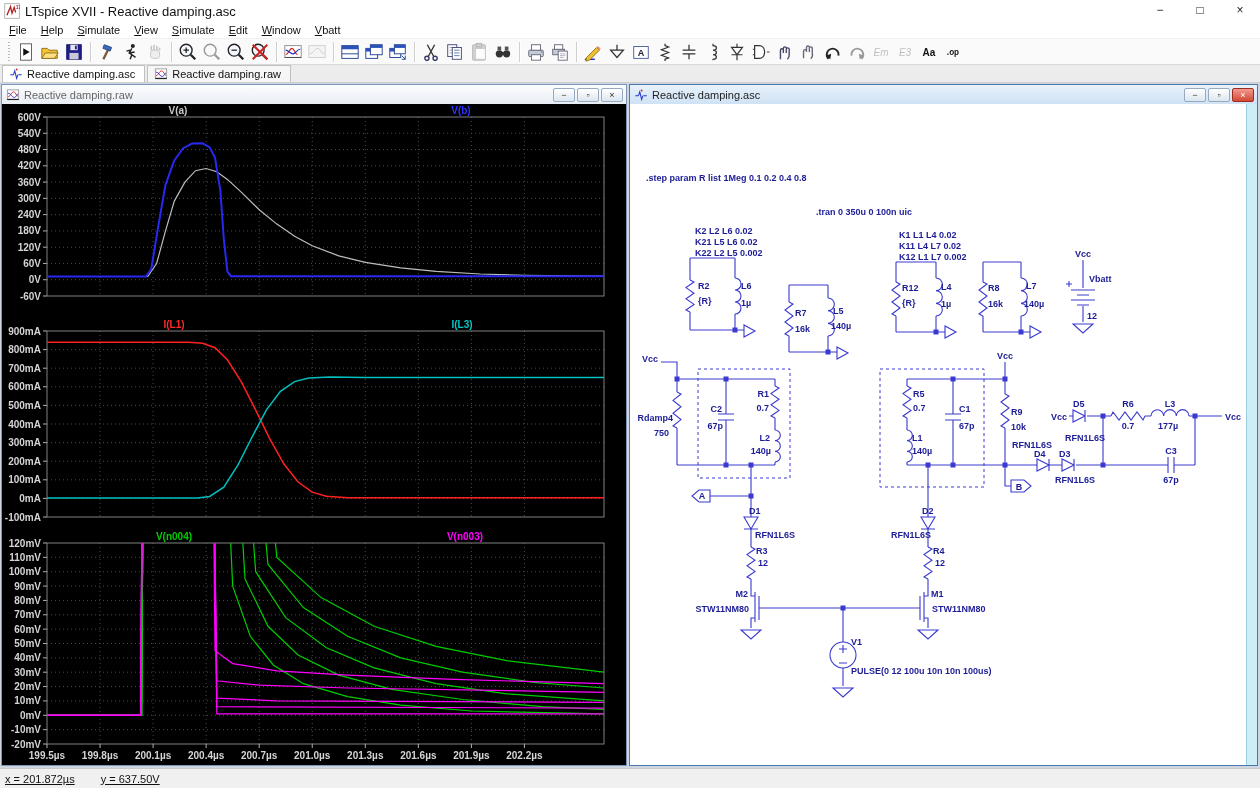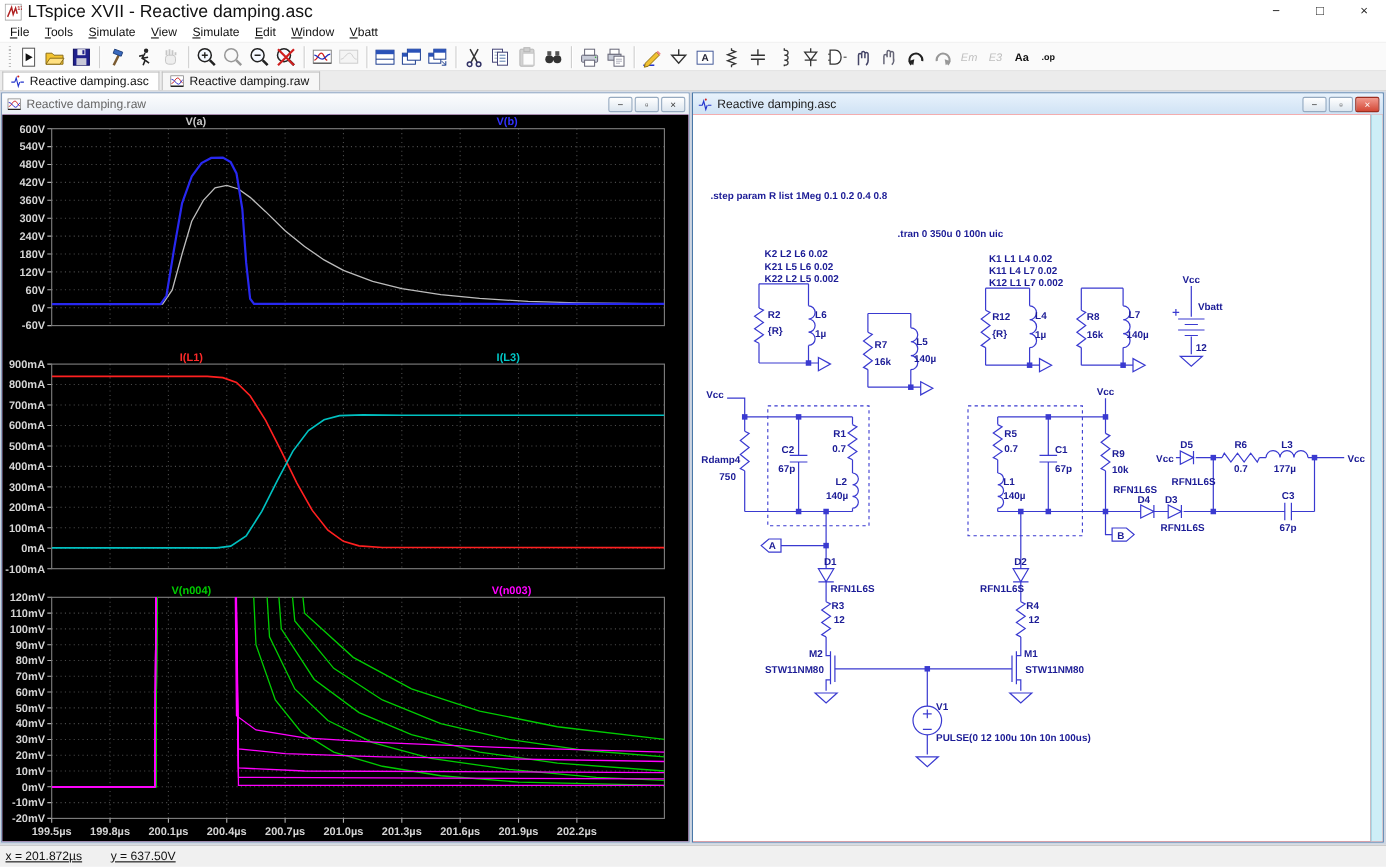--- a/index.html
+++ b/index.html
@@ -5,21 +5,21 @@
   * { box-sizing: border-box; }
   html,body { margin:0; padding:0; }
   body {
     width:1260px; height:788px; overflow:hidden;
     font-family:"Liberation Sans", sans-serif;
     background:#fff; position:relative; font-size:12px; color:#111;
   }
   
   .titlebar { height:22px; background:#fff; display:flex; align-items:center; padding-left:4px; }
   .titlebar .applogo { width:16px; height:16px; margin-right:5px; }
-  .titlebar .title { font-size:16px; color:#111; }
+  .titlebar .title { font-size:13px; color:#111; }
   .win-btns { margin-left:auto; display:flex; height:22px; }
   .win-btn { width:40px; text-align:center; line-height:20px; font-size:12px; color:#222; }
   .menubar { height:17px; background:#fff; display:flex; align-items:center; padding-left:2px; border-bottom:1px solid #f0f0f0; }
   .menu-item { display:inline-block; padding:1px 7px; font-size:11px; color:#111; }
   .menu-item::first-letter { text-decoration:underline; }
   .toolbar { height:26px; background:#fafafa; border-bottom:1px solid #d8d8d8; display:flex; align-items:center; padding-left:8px; }
   .tgrip { width:4px; height:20px; margin-right:4px;
            background-image:repeating-linear-gradient(#bbb 0 1px, transparent 1px 3px); width:2px; }
   .ticon { width:24px; height:22px; display:flex; align-items:center; justify-content:center; }
   .ticon svg { width:20px; height:20px; }
@@ -36,21 +36,21 @@
   .ctitle { height:19px; display:flex; align-items:center; gap:4px; font-size:11px; padding-left:4px; }
   .plot-win .ctitle { background:linear-gradient(#fcfdfe,#e9eef5); color:#666; }
   .schem-win { border-color:#4a78a8; }
   .schem-win .ctitle { background:linear-gradient(#e8f2fc,#cfe2f4); color:#222; }
   .ctitle svg { width:14px; height:14px; }
   .cbtns { margin-left:auto; display:flex; gap:2px; padding-right:3px; }
   .cbtn { width:22px; height:14px; border:1px solid #96aac0; border-radius:2px;
           background:linear-gradient(#ffffff,#dde6ef); font-size:9px; line-height:12px; text-align:center; color:#333; }
   .cbtn.close-active { background:linear-gradient(#f29a8e,#d34836); border-color:#9c2d1f; color:#fff; }
   .plot-body { position:absolute; left:0; top:19px; right:0; bottom:0; background:#f0abfc; }
-  .schem-body { position:absolute; left:0; top:19px; right:0; bottom:0; background:#ef4444; }
+  .schem-body { position:absolute; left:0; top:19px; right:0; bottom:0; background:#14b8a6; }
   .schem-scroll { position:absolute; right:0; top:0; bottom:0; width:11px;
                   background:#cdeef7; border-left:1px solid #9bcfdf; }
   
   .statusbar { position:absolute; left:0; right:0; bottom:0; height:20px; background:#f0f0f0;
                border-top:1px solid #c8c8c8; display:flex; align-items:center; padding-left:5px; gap:26px; font-size:11px; color:#111;text-decoration:underline; }
   
   text { font-family:"Liberation Sans", sans-serif; }
   .ticklab { font-size:10px; font-weight:bold; fill:#d4d4d4; }
   .panelab { font-size:10px; font-weight:bold; }
   .st { font-size:9px; font-weight:bold; fill:#1c1c96; }
@@ -249,21 +249,21 @@
   <span class="title">LTspice XVII - Reactive damping.asc</span>
   <span class="win-btns">
     <span class="win-btn">−</span>
     <span class="win-btn">□</span>
     <span class="win-btn">×</span>
   </span>
 </div>
 
 <div class="menubar">
     <span class="menu-item">File</span>
-    <span class="menu-item">Tools</span>
+    <span class="menu-item">Help</span>
     <span class="menu-item">Simulate</span>
     <span class="menu-item">View</span>
     <span class="menu-item">Simulate</span>
     <span class="menu-item">Edit</span>
     <span class="menu-item">Window</span>
     <span class="menu-item">Vbatt</span>
   </div>
 
 <div class="toolbar">
     <span class="tgrip"></span>

